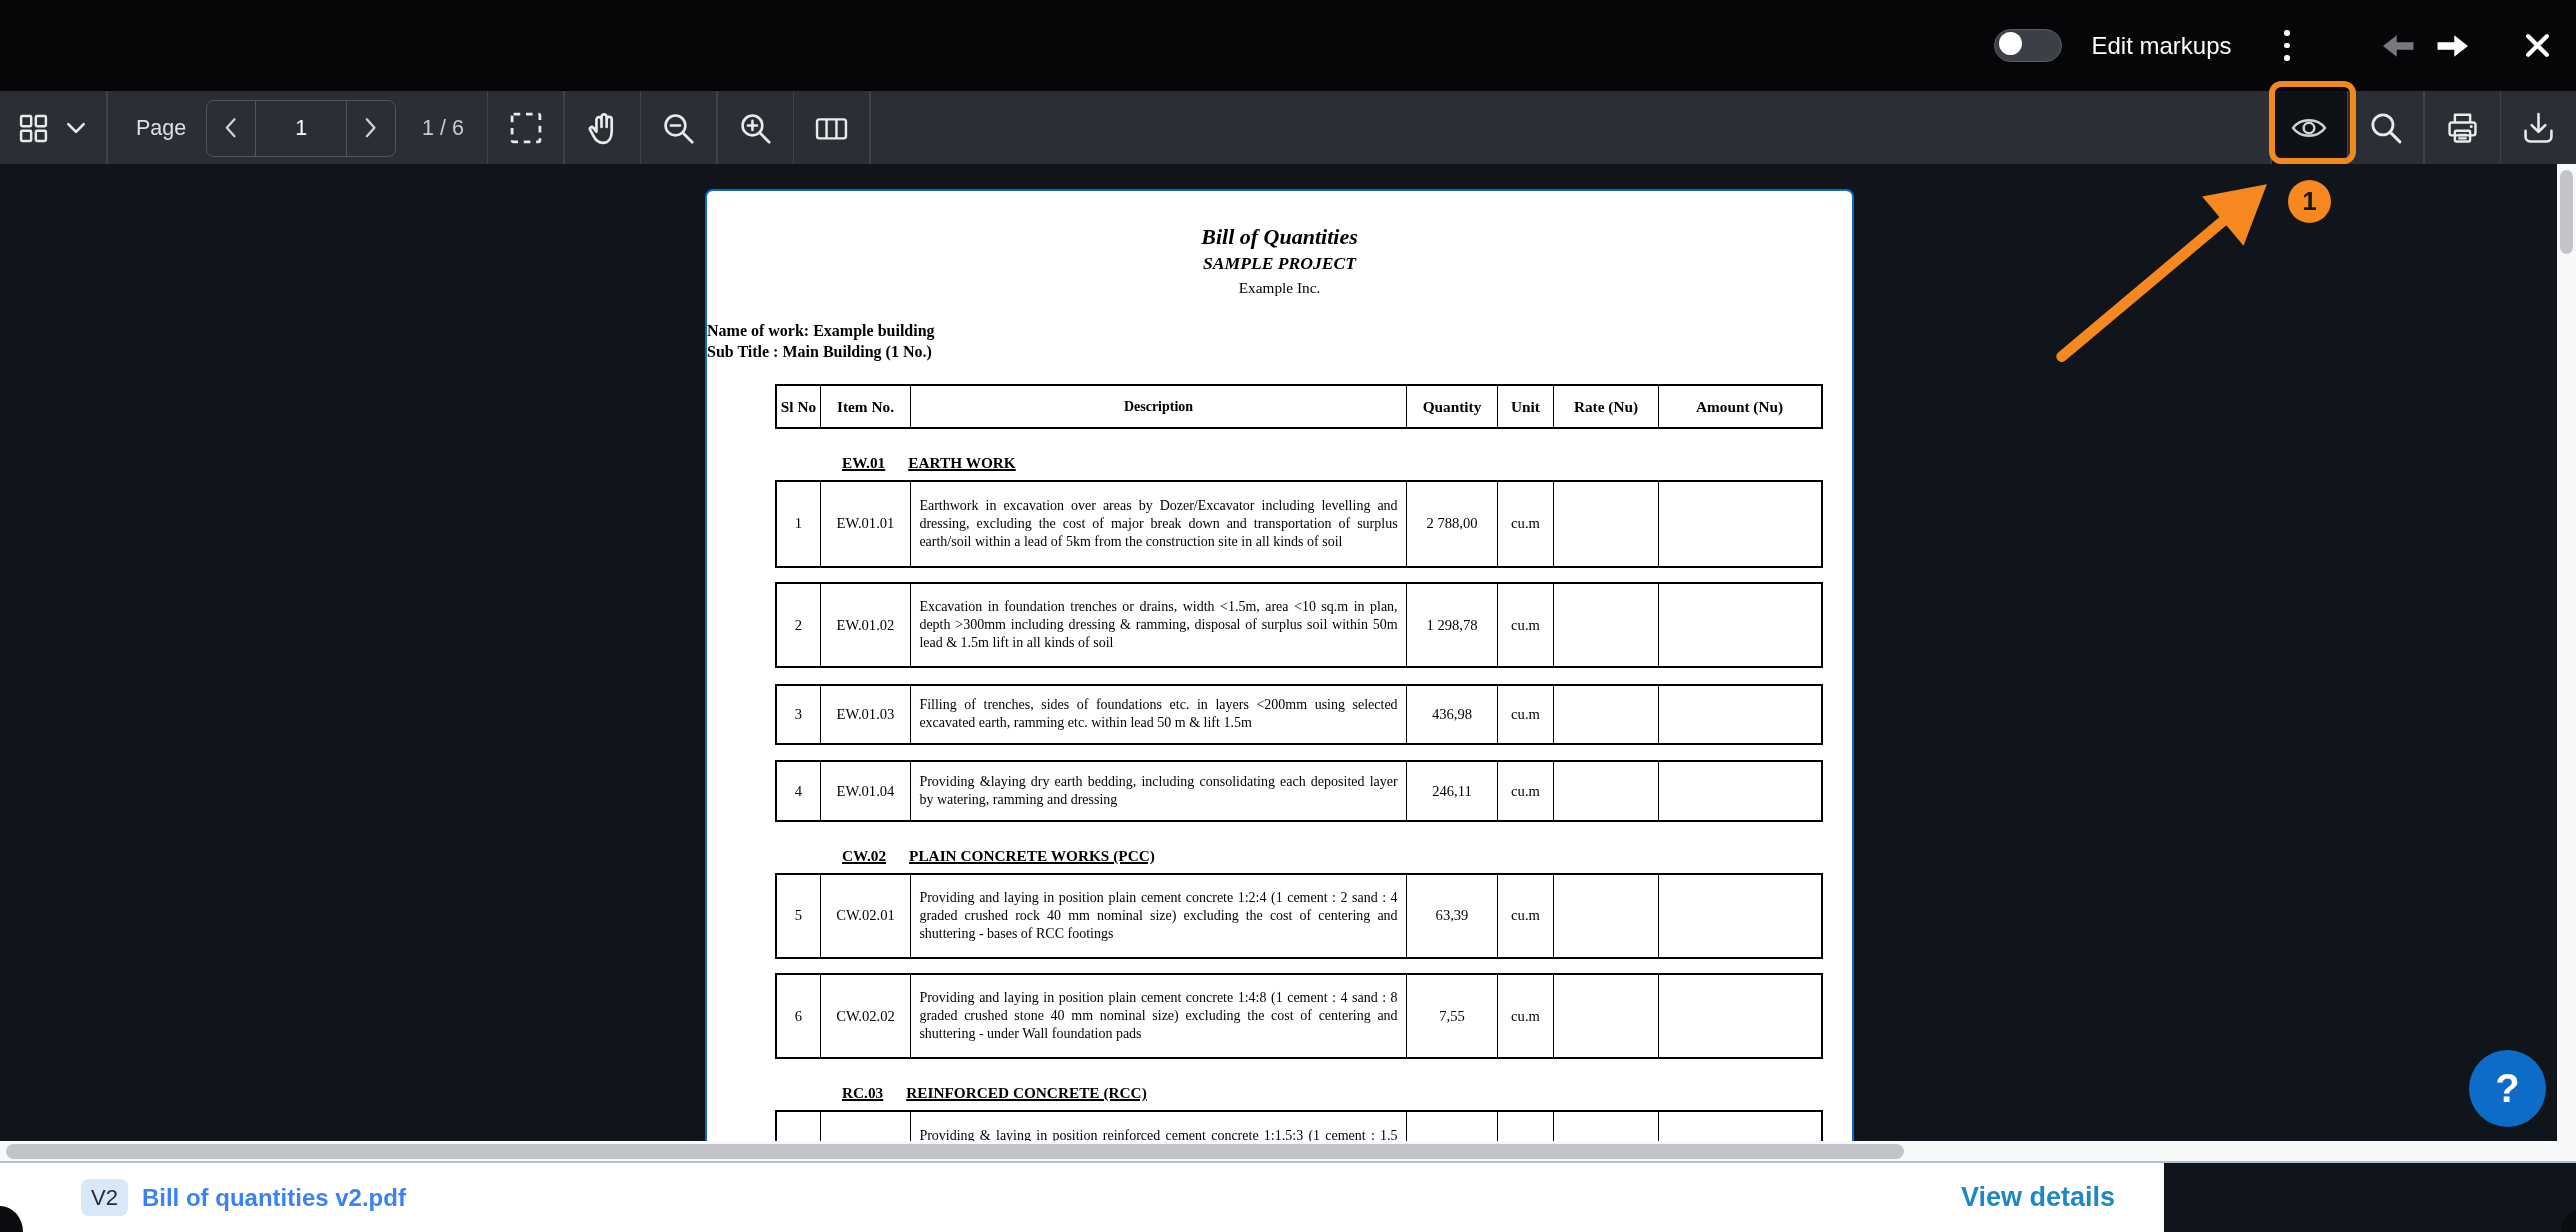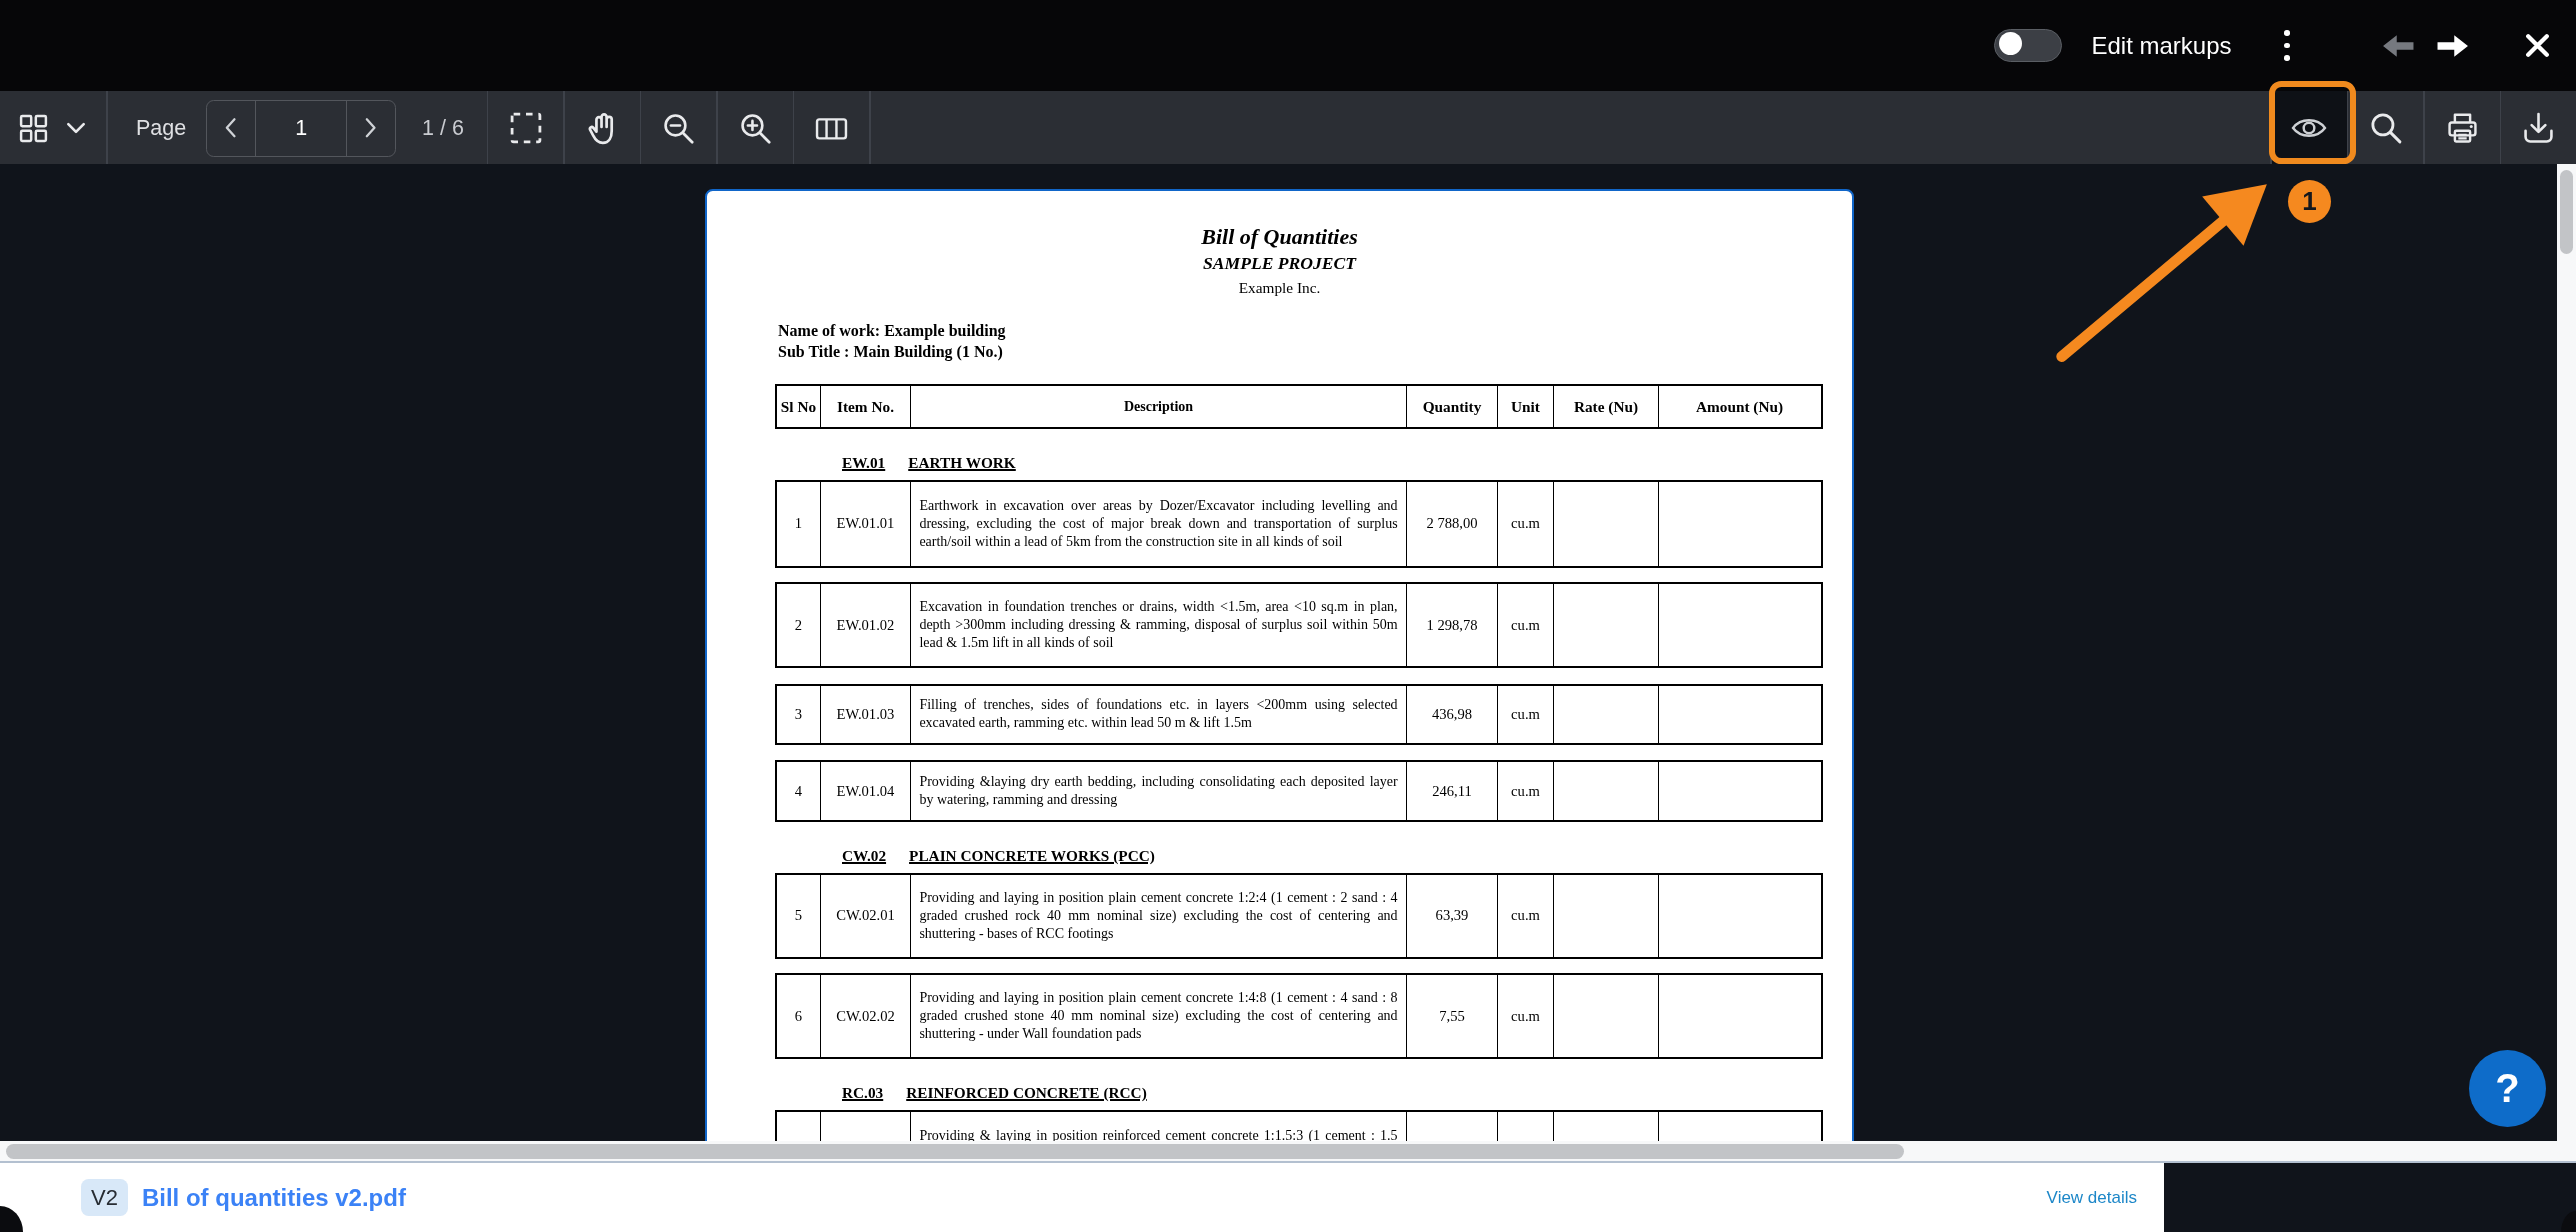--- a/index.html
+++ b/index.html
@@ -45,21 +45,21 @@
   .content{position:absolute;left:0;top:164px;width:2576px;height:977px;background:#10141b;overflow:hidden;}
 
   
   .page{position:absolute;left:705px;top:24.5px;width:1145px;height:959px;background:#ffffff;
     border:2.3px solid #1166c9;border-radius:7.7px 7.7px 0 0;overflow:hidden;
     font-family:"Liberation Serif",serif;color:#000;}
   .doc-title-block{margin-top:32px;text-align:center;line-height:1.25;}
   .doc-title{font-size:22px;font-weight:bold;font-style:italic;}
   .doc-subtitle{font-size:17.6px;font-weight:bold;font-style:italic;margin-top:3.1px;}
   .doc-company{font-size:15.3px;margin-top:3.1px;}
-  .work-block{margin-left:71px;margin-top:23px;font-size:16px;font-weight:bold;line-height:21px;}
+  .work-block{margin-top:23px;font-size:16px;font-weight:bold;line-height:21px;}
   .boq-table-area{margin-left:68px;margin-top:22px;width:1048px;}
   .boq-row,.boq-header{display:grid;grid-template-columns:44px 90px 496px 91px 56px 105px 161px;
     border:2.3px solid #000;background:#fff;}
   .boq-header{height:41px;}
   .cell{box-sizing:border-box;border-right:1.5px solid #000;display:flex;align-items:center;
     justify-content:center;text-align:center;font-size:14.6px;padding:3.1px 1.5px;}
   .cell:last-child{border-right:none;}
   .boq-header .cell{font-weight:bold;font-size:15.3px;}
   .cell.c-desc{justify-content:flex-start;text-align:justify;display:block;padding:6.1px 8.4px;
     font-size:14px;line-height:18px;align-content:center;}
@@ -73,21 +73,21 @@
   .hscroll{position:absolute;left:0;top:1141px;width:2576px;height:21px;background:#f7f8f9;}
   .hscroll .thumb{position:absolute;left:6.1px;top:3.1px;width:1898px;height:14.6px;background:#c2c4c7;border-radius:7.7px;}
   .footer-sep{position:absolute;left:0;top:1161px;width:2576px;height:1.5px;background:#b3c0d0;}
 
   
   .footer{position:absolute;left:0;top:1163px;width:2164px;height:69px;background:#ffffff;
     display:flex;align-items:center;}
   .version-badge{margin-left:81px;background:#d8e8f8;color:#272c33;font-size:22px;
     padding:5.4px 10px;border-radius:7.7px;}
   .filename{margin-left:14px;color:#3b82f6;font-size:24px;font-weight:bold;text-align:right;}
-  .view-details{margin-left:auto;margin-right:27px;color:#1d87c8;font-size:17px;font-weight:400;cursor:pointer;}
+  .view-details{margin-left:auto;margin-right:49px;color:#1d87c8;font-size:27px;font-weight:700;cursor:pointer;}
 
   
   .highlight-box{position:absolute;left:2269px;top:81px;width:87px;height:83px;box-sizing:border-box;
     border:6.1px solid #f08a1e;border-radius:12.3px;pointer-events:none;}
   .arrow-layer{position:absolute;left:2041px;top:165px;width:245px;height:207px;pointer-events:none;}
   .step-badge{position:absolute;left:2288px;top:180px;width:43px;height:43px;border-radius:50%;
     background:#f5891f;color:#15181d;font-size:26px;font-weight:bold;display:flex;align-items:center;
     justify-content:center;}
   .help-btn{position:absolute;left:2469px;top:1050px;width:77px;height:77px;border-radius:50%;
     background:#0e6cc9;color:#ffffff;font-size:40px;font-weight:bold;display:flex;align-items:center;

